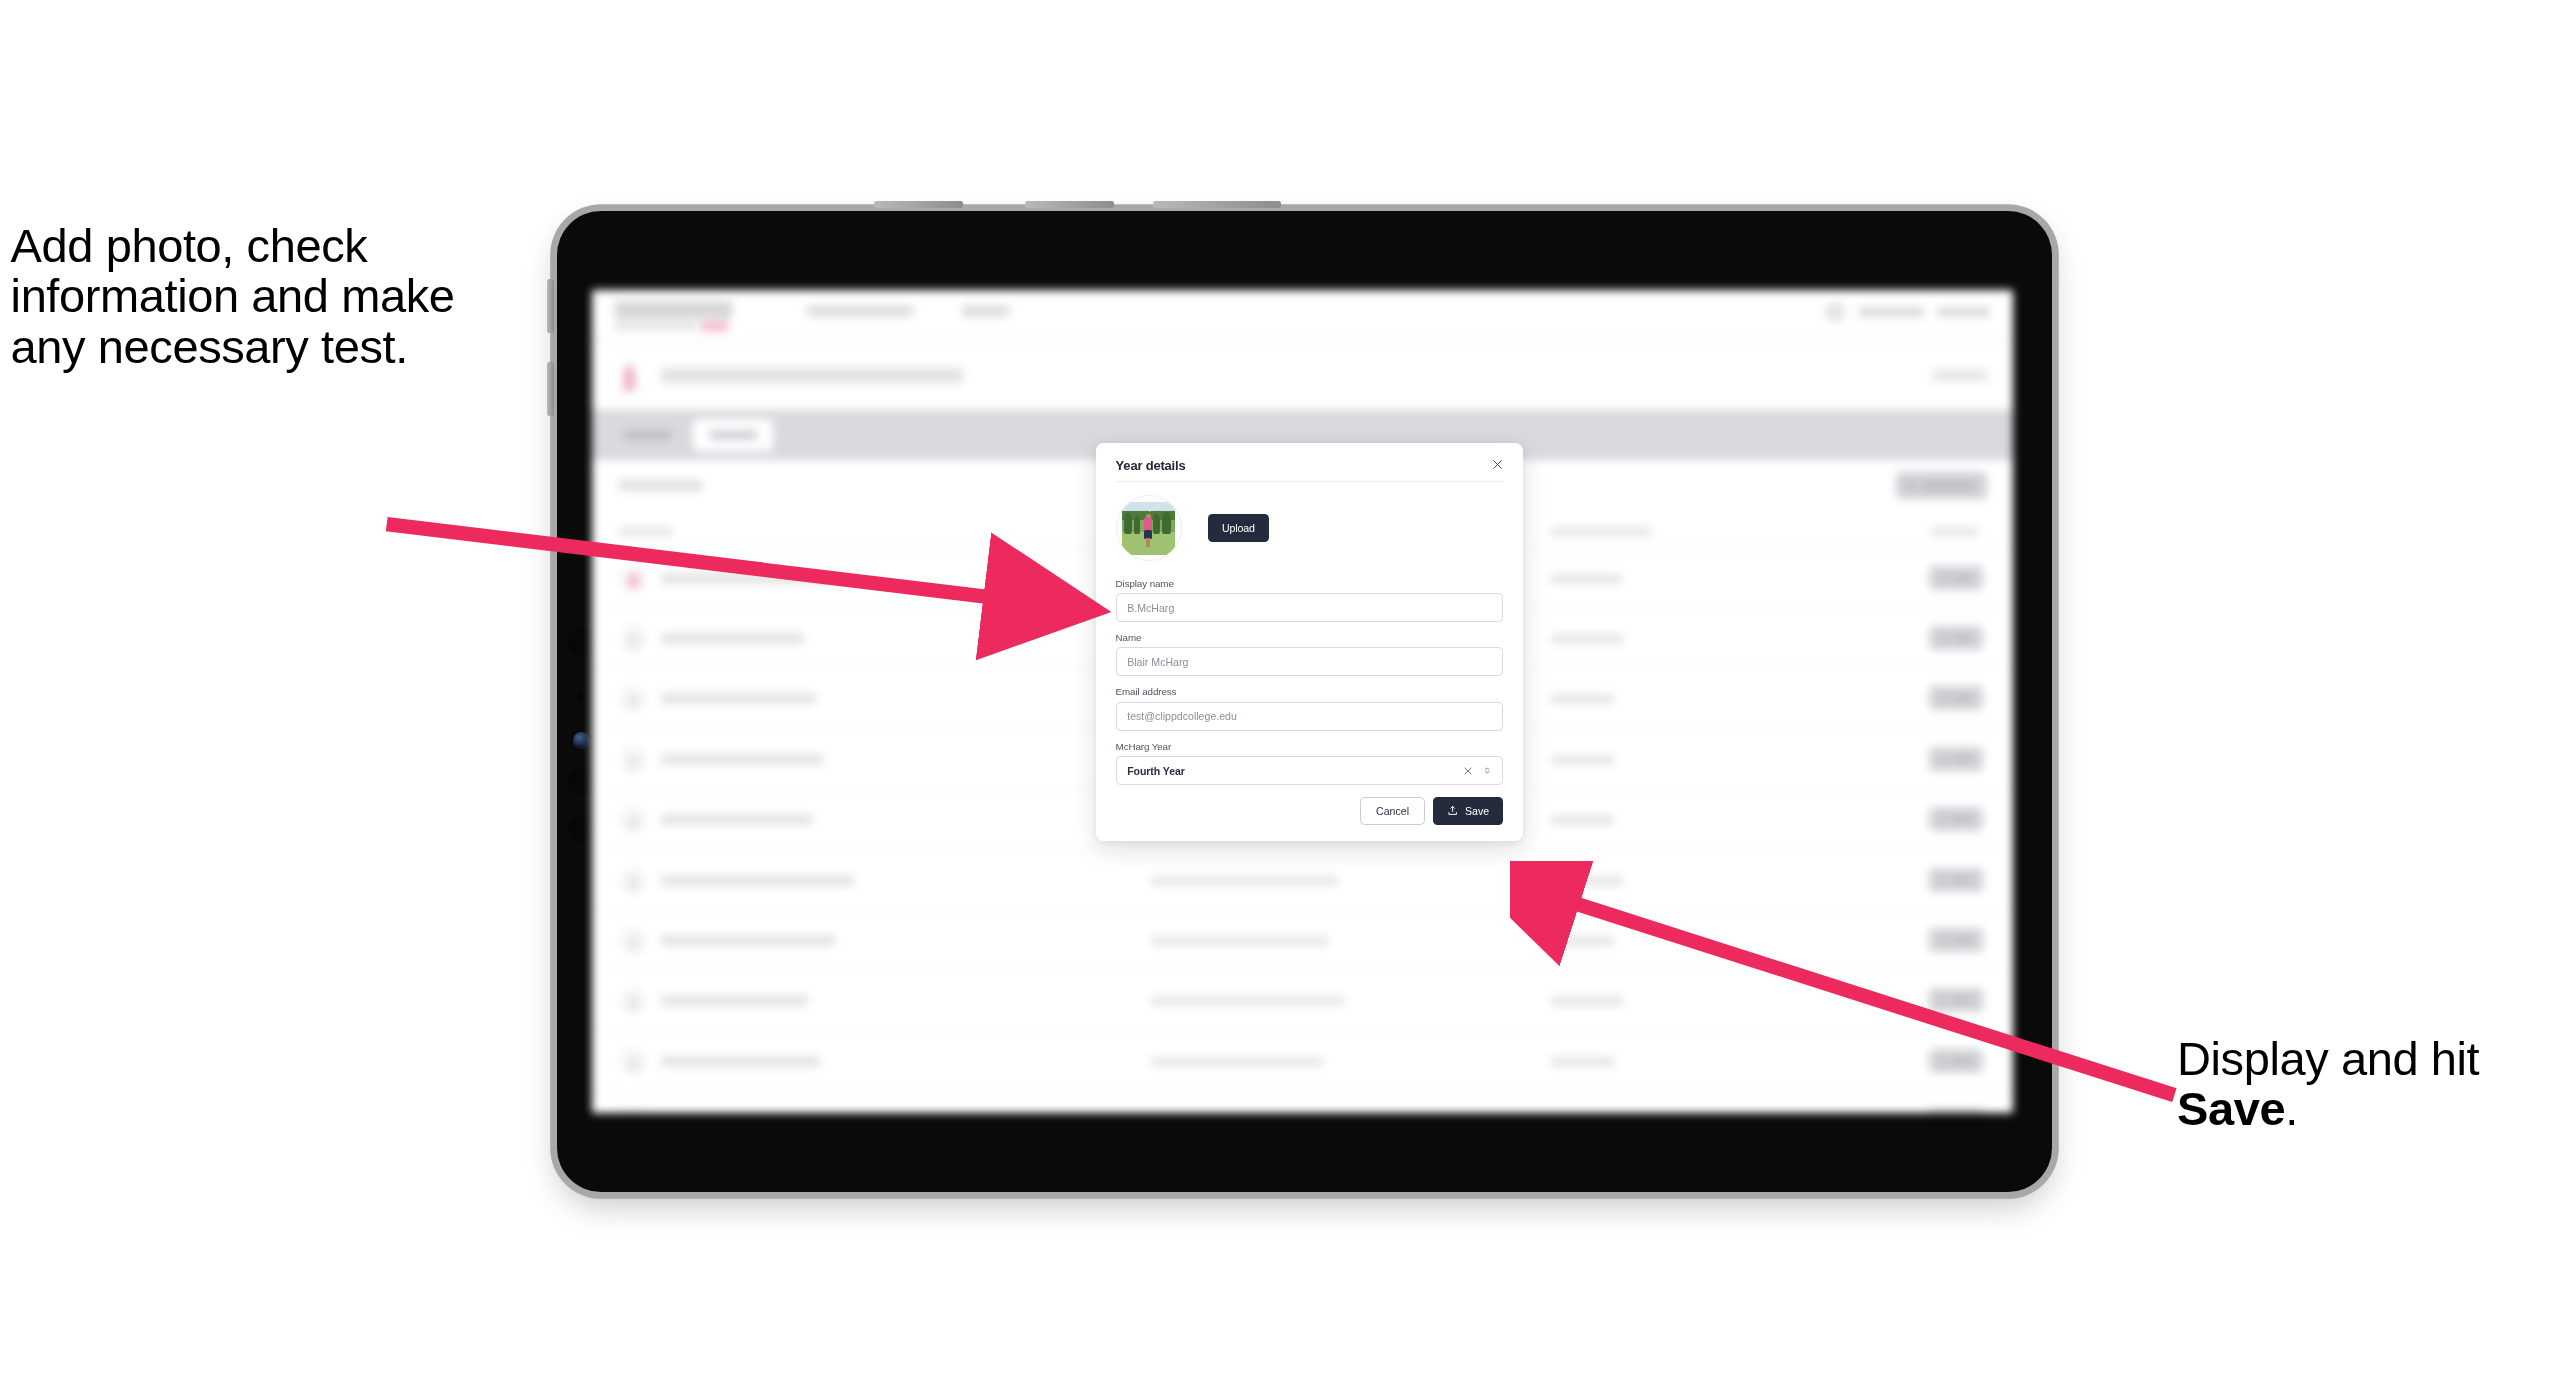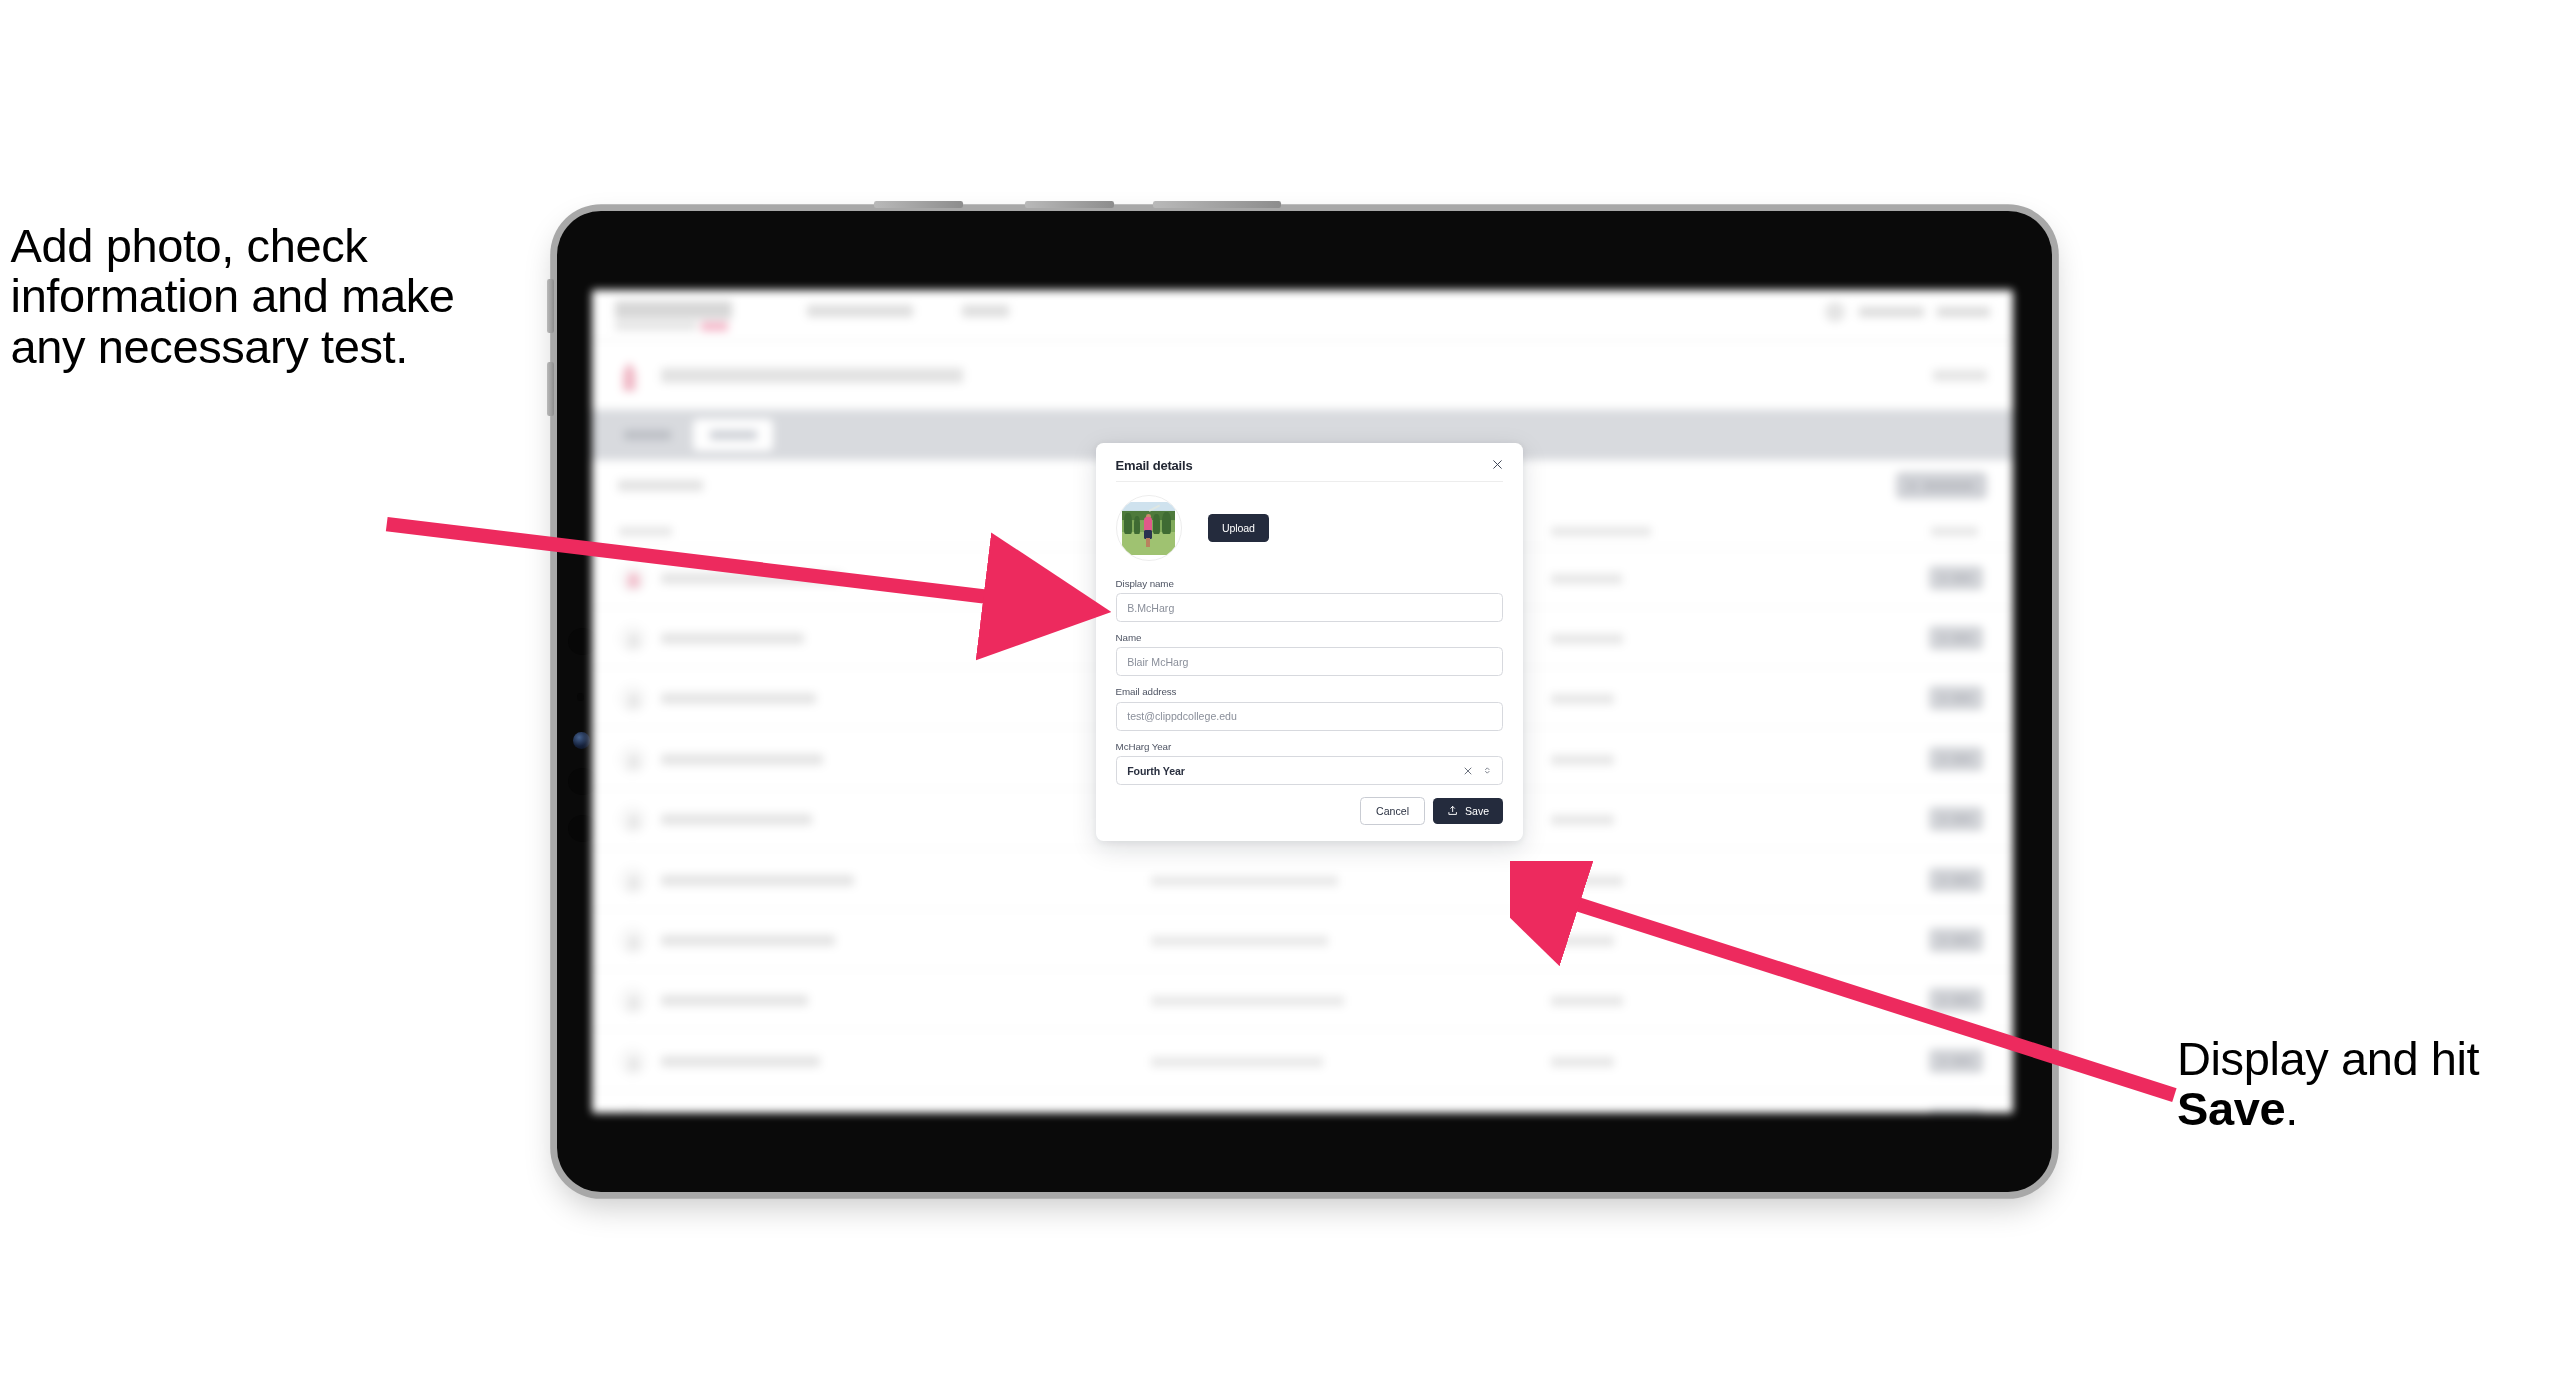--- a/index.html
+++ b/index.html
@@ -385,21 +385,21 @@
   }
   #select-toggle {
     position: absolute; right: 10.6px; top: 50%;
     transform: translateY(-50%);
     width: 10.6px; height: 13.6px;
     display: flex; align-items: center; justify-content: center;
     color: #6d737f; cursor: pointer;
   }
 
   #modal-footer {
-    display: flex; justify-content: flex-end; align-items: center;
+    display: flex; justify-content: flex-end; 
     gap: 7.5px; margin-top: 12px;
   }
   #cancel-btn {
     background: #ffffff;
     border: 0.8px solid #c9ccd3;
     border-radius: 4.5px;
     color: #2b3242;
     font-family: "Liberation Sans", sans-serif;
     font-size: 10.6px;
     padding: 6.8px 15px;
@@ -579,21 +579,21 @@
               <span class="c-edit"></span>
             </div>
           </div>
       </div>
     </div>
 
     <div id="modal-overlay">
       <div id="modal">
 
         <div id="modal-head">
-          <div id="modal-title">Email details</div>
+          <div id="modal-title">Year details</div>
           <div id="modal-close">
             <svg viewBox="0 0 24 24" fill="none" stroke="currentColor" stroke-width="1.8" stroke-linecap="round">
               <path d="M5 5 L19 19 M19 5 L5 19"></path>
             </svg>
           </div>
         </div>
 
         <div id="photo-row">
           <div id="avatar-big">
             <div id="avatar-photo">

